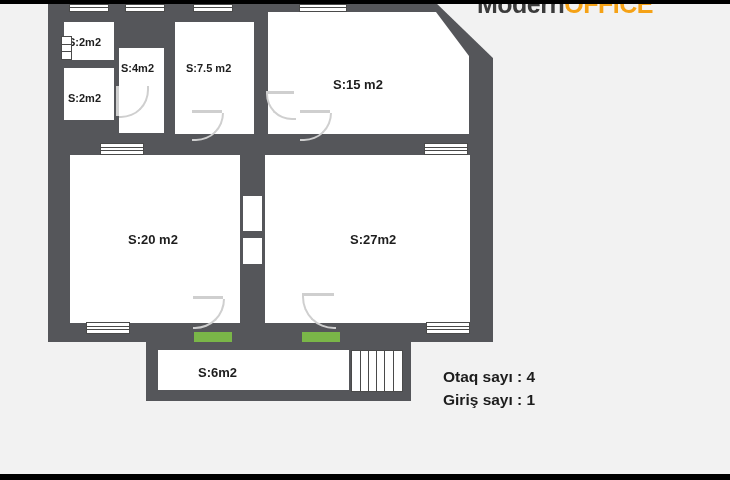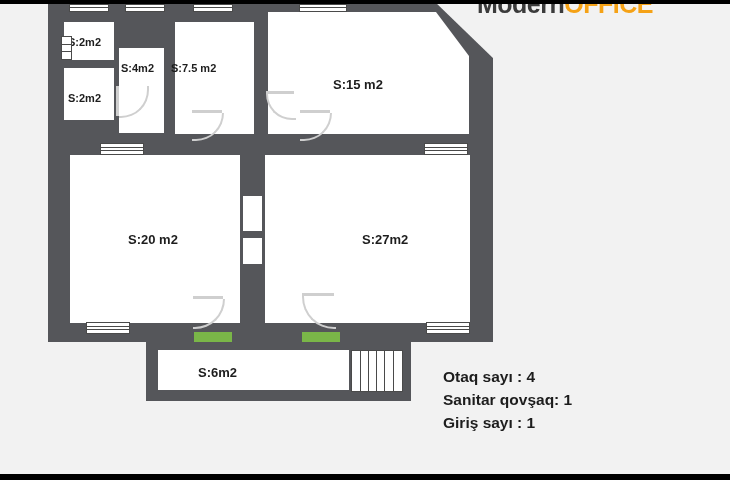--- a/index.html
+++ b/index.html
@@ -131,30 +131,30 @@
   <div class="room" style="left:64px; top:22px; width:50px; height:38px;"></div>
   <div class="roomlabel" style="left:68px; top:36px;">S:2m2</div>
 
   <div class="room" style="left:64px; top:68px; width:50px; height:52px;"></div>
   <div class="roomlabel" style="left:68px; top:92px;">S:2m2</div>
 
   <div class="room" style="left:119px; top:48px; width:45px; height:85px;"></div>
   <div class="roomlabel" style="left:121px; top:62px;">S:4m2</div>
 
   <div class="room" style="left:175px; top:22px; width:79px; height:112px;"></div>
-  <div class="roomlabel" style="left:171px; top:62px;">S:7.5 m2</div>
+  <div class="roomlabel" style="left:186px; top:62px;">S:7.5 m2</div>
 
   <div class="room" style="left:268px; top:12px; width:201px; height:122px; clip-path:polygon(0 0, 168px 0, 100% 44px, 100% 100%, 0 100%);"></div>
   <div class="roomlabel" style="left:333px; top:77px; font-size:13px;text-align:center;">S:15 m2</div>
 
   <div class="room" style="left:70px; top:155px; width:170px; height:168px;"></div>
   <div class="roomlabel" style="left:128px; top:232px; font-size:13px;">S:20 m2</div>
 
   <div class="room" style="left:265px; top:155px; width:205px; height:168px;"></div>
-  <div class="roomlabel" style="left:362px; top:232px; font-size:13px;">S:27m2</div>
+  <div class="roomlabel" style="left:350px; top:232px; font-size:13px;">S:27m2</div>
 
   <div class="room" style="left:158px; top:350px; width:191px; height:40px;"></div>
   <div class="roomlabel" style="left:198px; top:365px; font-size:13px;">S:6m2</div>
 
   <div class="room" style="left:243px; top:196px; width:19px; height:35px;"></div>
   <div class="room" style="left:243px; top:238px; width:19px; height:26px;"></div>
 
   <div class="window" style="left:69px; top:0px; width:38px; height:10px;">
     <i style="top:3px;"></i>
       <i style="top:6px;"></i>
@@ -216,17 +216,16 @@
   <div class="stairs" style="left:351px; top:350px; width:50px; height:40px;">
     <i style="left:8px;"></i>
       <i style="left:16px;"></i>
       <i style="left:24px;"></i>
       <i style="left:32px;"></i>
       <i style="left:41px;"></i>
   </div>
 
   <div class="legend">
     <div>Otaq sayı : 4</div>
-    <div>Sanitar qovşaq: 1</div>
     <div>Giriş sayı : 1</div>
   </div>
 
 </div>
 
 </body></html>

